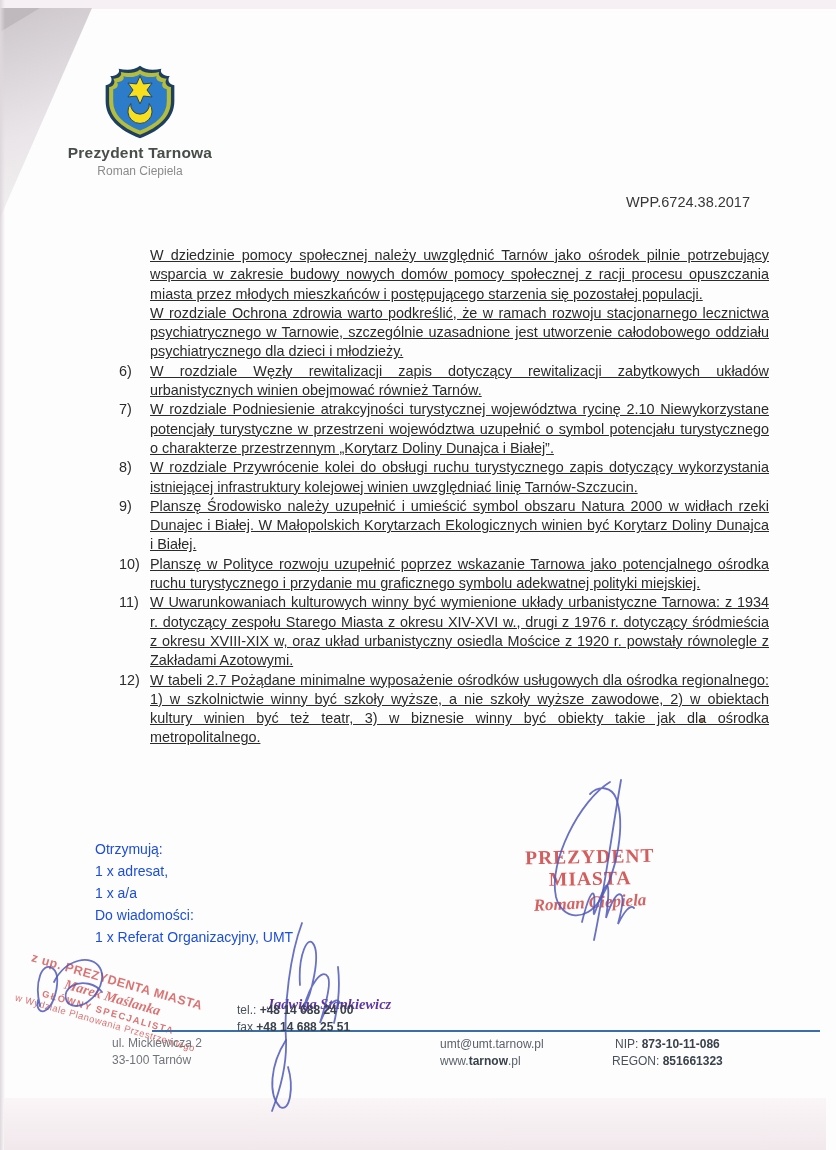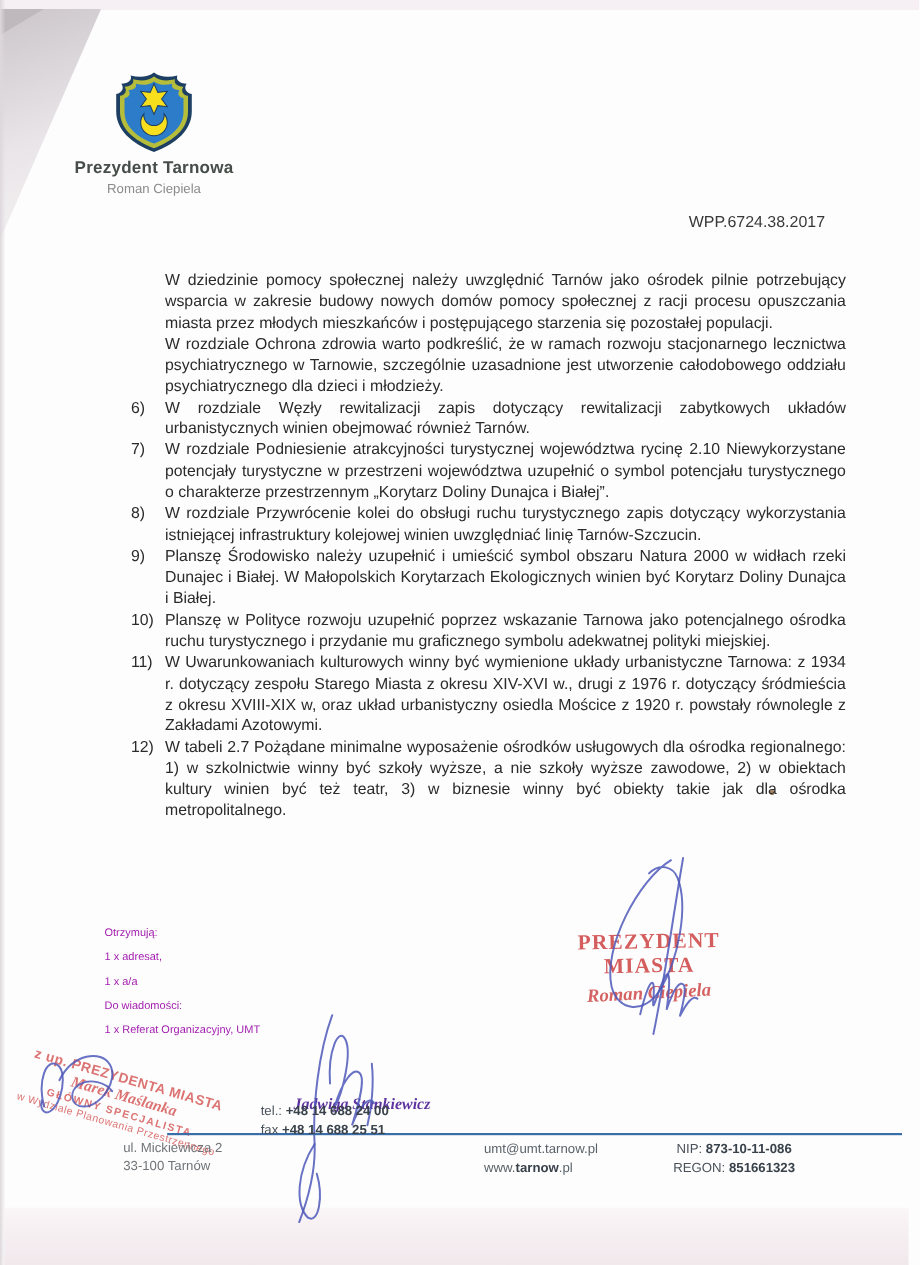--- a/index.html
+++ b/index.html
@@ -23,24 +23,24 @@
   
   .crest{position:absolute;left:96px;top:64px;width:88px;height:78px;}
   .sender{position:absolute;left:34px;top:144px;width:212px;text-align:center;}
   .sender-title{font-size:15.5px;font-weight:700;color:#474e4a;letter-spacing:.2px;}
   .sender-name{font-size:12px;color:#8b8b8b;margin-top:2px;}
   .ref{position:absolute;top:194px;left:560px;width:190px;text-align:right;
     font-size:14.5px;color:#383838;}
   
   .content{position:absolute;left:119px;top:246px;width:650px;
     font-size:14.4px;line-height:19.3px;color:#2b2b2b;text-align:justify;}
-  .para{position:relative;padding-left:31px;}
+  .para{position:relative;padding-left:31px;text-decoration:underline;}
   .para .num{position:absolute;left:0;top:0;}
   
-  .dist{position:absolute;left:95px;top:838px;font-size:10px;line-height:22px;color:#a21caf;}
+  .dist{position:absolute;left:95px;top:838px;font-size:14px;line-height:22px;color:#1d4ed8;}
   
   .stamp-president-title{position:absolute;left:500px;top:846px;width:180px;text-align:center;
     font-family:"Liberation Serif",serif;font-weight:700;font-size:19.5px;letter-spacing:1px;
     color:#cf4848;opacity:.88;transform:rotate(-1deg);}
   .stamp-president-name{position:absolute;left:520px;top:893px;width:140px;text-align:center;
     font-family:"Liberation Serif",serif;font-style:italic;font-weight:700;font-size:17px;
     color:#cf4848;opacity:.85;transform:rotate(-3deg);}
   .stamp-deputy-title{position:absolute;left:218px;top:953px;width:216px;text-align:center;
     font-family:"Liberation Serif",serif;font-weight:700;font-size:14px;letter-spacing:.3px;
     color:#d04040;opacity:.9;}

